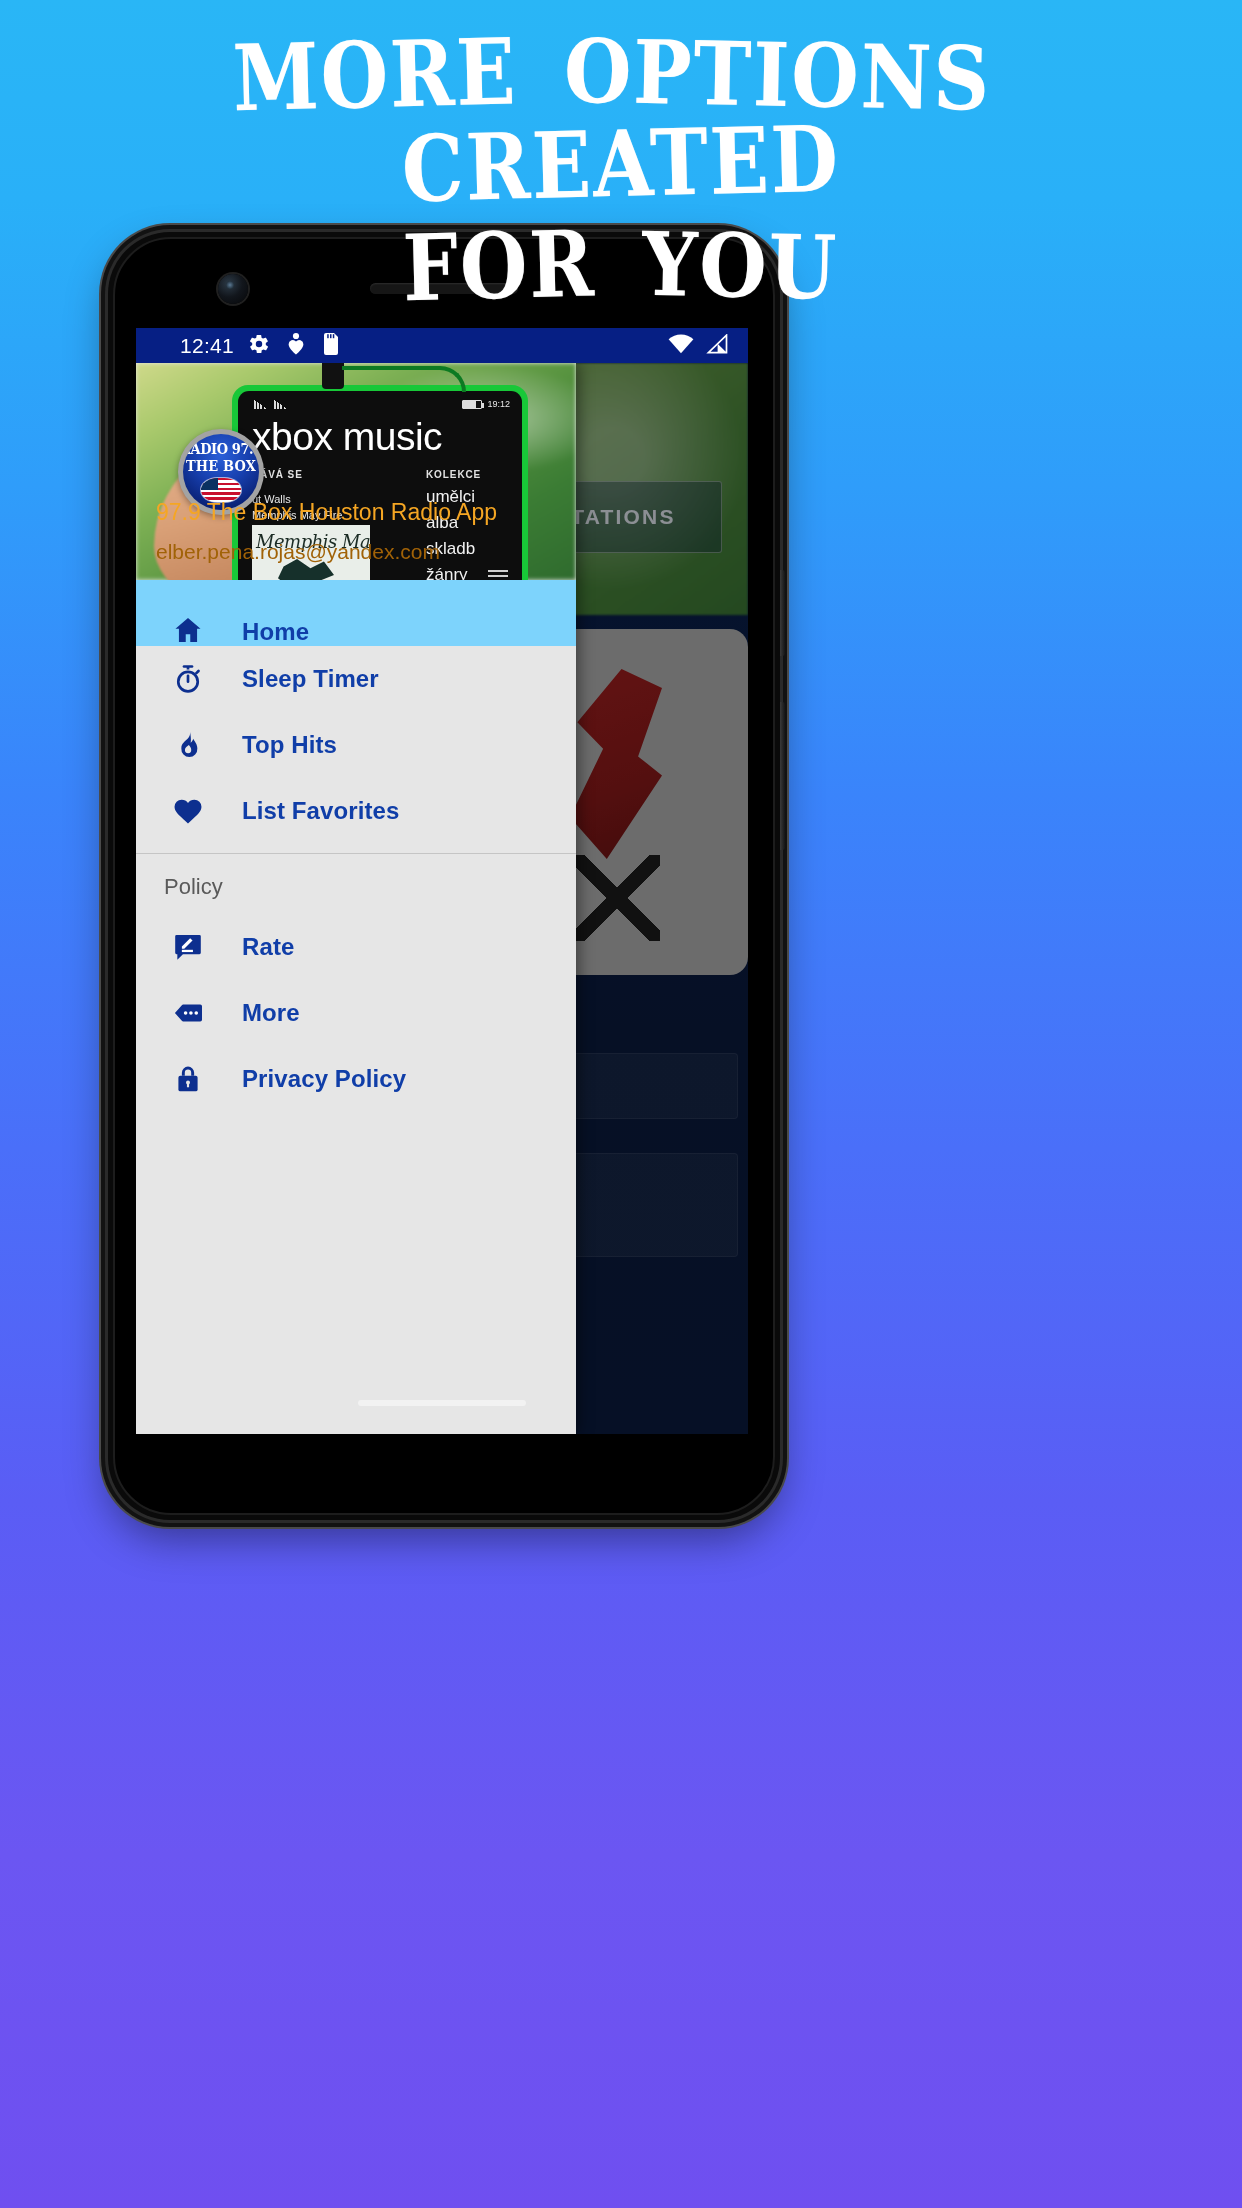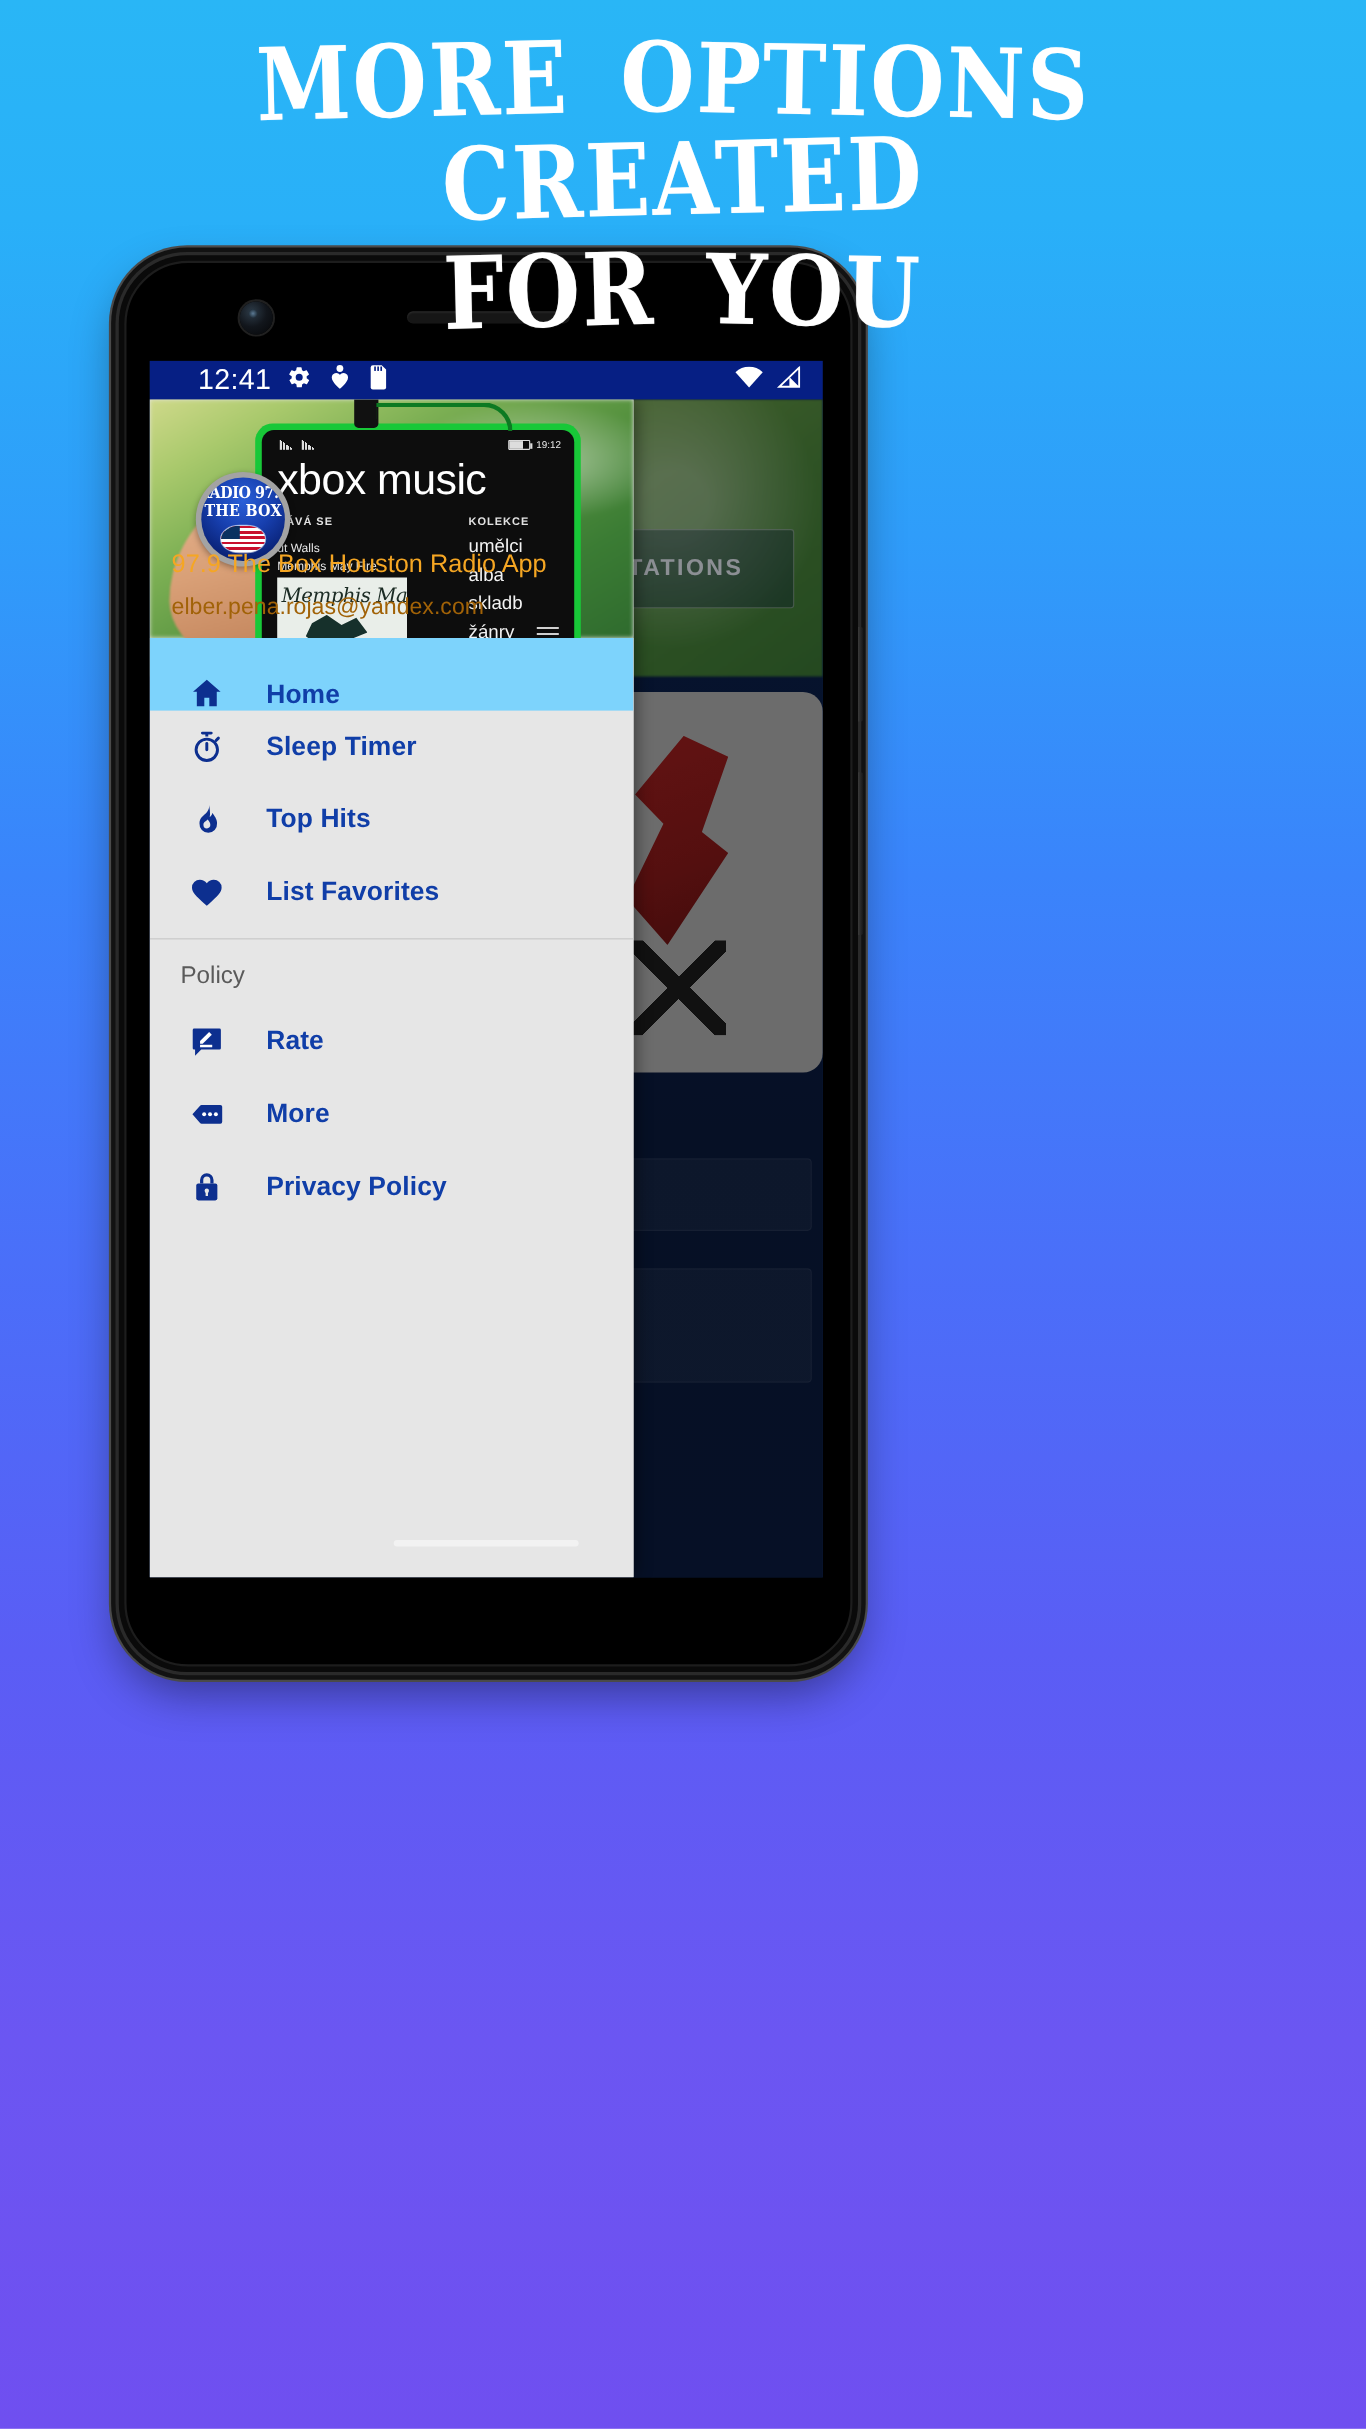--- a/index.html
+++ b/index.html
@@ -137,21 +137,21 @@
     position: relative;
     height: 35px;
     background: #061f84;
     display: flex;
     align-items: center;
     padding: 0 14px 0 44px;
     color: #fff;
     z-index: 40;
   }
   .sb-time {
-    font-size: 26px;
+    font-size: 21px;
     font-weight: 500;
     letter-spacing: .3px;
     margin-right: 14px;
   }
   .sb-left-icons { display: flex; align-items: center; gap: 17px; }
   .sb-right { margin-left: auto; display: flex; align-items: center; gap: 12px; padding-right: 6px; }
   .sb-ico { display: block; }
 
   
   .app-bg {

